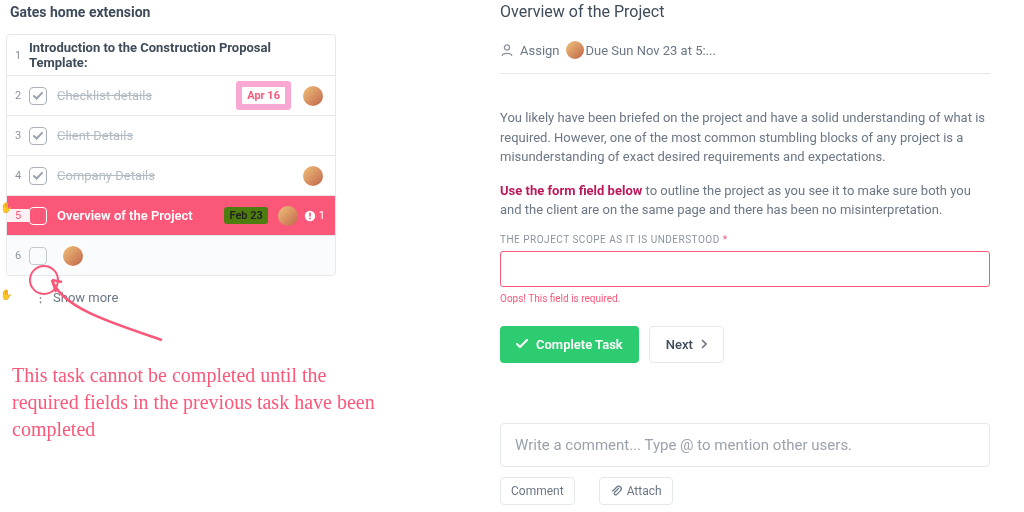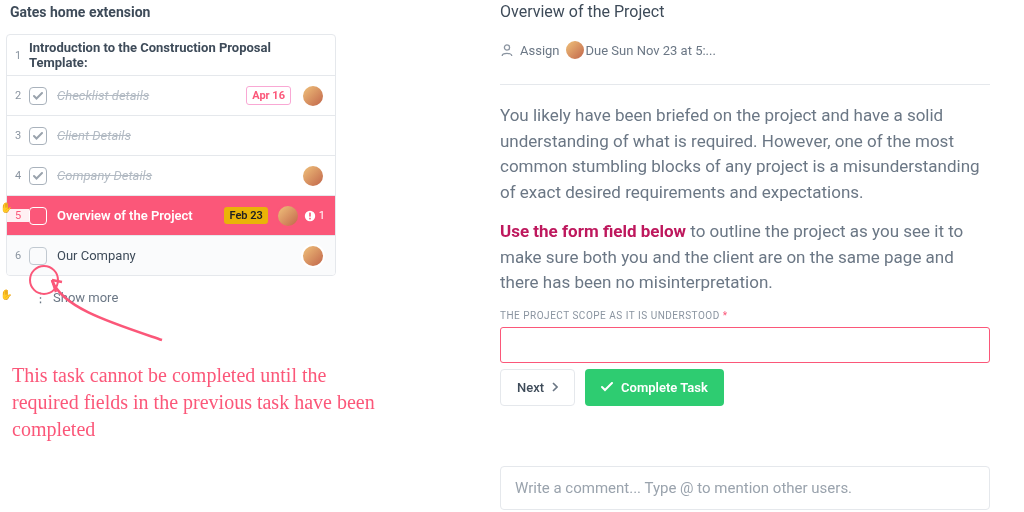--- a/index.html
+++ b/index.html
@@ -40,38 +40,38 @@
   .task-row:first-child { border-top:none; }
   .num { width:22px; text-align:center; color:var(--text-light); font-size:11px; flex-shrink:0;}
   .check {
     width:18px; height:18px; border:1.5px solid #c1c9d1; border-radius:4px;
     display:flex; align-items:center; justify-content:center; flex-shrink:0;
     margin-right:10px;
   }
   .check.done { border-color:#a9b2bc; }
   .check.done svg path { stroke:#9aa3ad; }
   .row-label { flex:1; font-size:13px; color:var(--text-mid); }
-  .row-label.struck { text-decoration:line-through; color:#b3bbc4; font-style:italic;}
+  .row-label.struck { text-decoration:line-through; color:#b3bbc4; }
   .row-label.header { color:#3e4b59; font-weight:700; font-style:normal;}
   .date-badge {
     font-size:11px; font-weight:700; color:var(--pink);
-    background:#fff; border:1px solid #f9a8d4; border-radius:3px;
+    background:#fff; border:6px solid #f9a8d4; border-radius:3px;
     padding:2px 5px; margin-right:6px;
   }
   .avatar {
     width:24px; height:24px; border-radius:50%;
     background:linear-gradient(135deg,#f0c27b,#c1654a);
     flex-shrink:0; margin-left:4px; border:2px solid #fff;
   }
   .task-row.active { background:var(--pink); color:#fff;}
   .task-row.active .row-label { color:#fff; font-weight:600;}
   .task-row.active .check { border-color:#fff; background:transparent;}
   .task-row.active .num { color:var(--pink); background:#fff0f3; width:22px;}
   .pill {
-    background:#eab308; color:#222; font-size:11px; font-weight:600;
+    background:#4d7c0f; color:#222; font-size:11px; font-weight:600;
     border-radius:3px; padding:2px 5px; margin-right:4px;
   }
   .warn-count {
     display:inline-flex; align-items:center; color:#fff; font-size:11px; gap:3px; margin-left:4px;
   }
   .show-more { padding:14px 0 0 34px; color:var(--text-mid); font-size:13px; display:flex; align-items:center; gap:6px;}
   .annotation-arrow {
     position:absolute; left:32px; top:268px; width:140px; height:80px; pointer-events:none;
   }
   .annotation-circle {
@@ -79,38 +79,38 @@
     border:2.5px solid var(--pink); border-radius:50%; pointer-events:none;
   }
   .annotation-text {
     position:absolute; left:12px; top:362px; width:370px;
     font-family:Georgia,"Times New Roman",serif;
     color:var(--pink); font-size:20px; line-height:1.35;
   }
   
   .r-title { font-size:16px; color:#3e4b59; font-weight:400; margin:2px 0 12px;}
   .meta-bar {
-    display:flex; align-items:center; gap:0; padding:6px 0 23px; border-bottom:1px solid var(--border);
-    color:var(--text-mid); font-size:13px; margin-bottom:18px;
+    display:flex; align-items:center; gap:0; padding:6px 0 12px; border-bottom:1px solid var(--border);
+    color:var(--text-mid); font-size:13px; margin-bottom:34px;
   }
   .meta-item { display:flex; align-items:center; gap:6px;}
-  .body-text { color:var(--text-mid); font-size:17px; line-height:1.5; margin:0 0 14px;}
+  .body-text { color:var(--text-mid); font-size:13px; line-height:1.5; margin:0 0 14px;}
   .body-text b { color:#be185d;text-align:center;}
   .field-label { font-size:10px; letter-spacing:0.5px; color:var(--text-light); text-transform:uppercase; margin-bottom:6px;}
   .field-label .req { color:var(--pink);}
   .field-box {
     border:1.5px solid var(--pink); border-radius:3px; height:36px; width:100%; margin-bottom:6px;
   }
   .field-err { color:var(--pink); font-size:10px; margin-bottom:22px;}
   .btn-row { display:flex; gap:10px; margin-bottom:60px;}
   .btn { border-radius:4px; padding:10px 16px; font-size:13px; font-weight:600; display:inline-flex; align-items:center; gap:8px; cursor:pointer;}
   .btn.primary { background:var(--green); color:#fff;}
   .btn.secondary { background:#fff; border:1px solid var(--border); color:var(--text-dark); font-weight:500;}
   .comment-box { border:1px solid var(--border); border-radius:4px; padding:12px 14px; color:#9aa3ad; font-size:15px; margin-bottom:10px;}
-  .cmt-btns { display:flex; gap:0;}
+  .cmt-btns { display:flex; gap:24px;}
   .cmt-btn { border:1px solid var(--border); border-radius:4px; padding:6px 10px; font-size:12px; color:var(--text-mid); display:inline-flex; align-items:center; gap:5px;}
   .stop-icon { position:absolute; left:0px; top:202px; color:#c9cfd6; font-size:10px;}
   .stop-icon2 { position:absolute; left:0px; top:289px; color:#c9cfd6; font-size:10px;}
 </style>
 </head>
 <body>
 
 <div class="left">
   <div class="title-row">Gates home extension</div>
 
@@ -165,21 +165,20 @@
             <rect x="5.2" y="2.6" width="1.6" height="4" fill="var(--pink)"></rect>
             <rect x="5.2" y="7.8" width="1.6" height="1.6" fill="var(--pink)"></rect>
           </svg>
         <span>1</span>
       </span>
     </div>
 
     <div class="task-row" style="background:#fafbfc;">
       <span class="num">6</span>
       <span class="check"></span>
-      <span class="row-label" style="color:#3e4b59;font-style:normal;">Our Company</span>
       <span class="avatar"></span>
     </div>
   </div>
 
   <div class="show-more">
     <span>⋮</span>
     <span>Show more</span>
   </div>
 
   <span class="stop-icon">✋</span>
@@ -211,33 +210,34 @@
 
   <p class="body-text">You likely have been briefed on the project and have a solid understanding of what is required. However, one of the most common stumbling blocks of any project is a misunderstanding of exact desired requirements and expectations.</p>
   <p class="body-text">
     <b>Use the form field below</b><span> to outline the project as you see it to make sure both you and the client are on the same page and there has been no misinterpretation.</span>
   </p>
 
   <div class="field-label">
     <span>THE PROJECT SCOPE AS IT IS UNDERSTOOD</span> <span class="req">*</span>
   </div>
   <div class="field-box"></div>
+  <div class="field-err">Oops! This field is required.</div>
 
   <div class="btn-row">
+    <div class="btn primary">
+      <svg width="12" height="10" viewBox="0 0 12 10">
+          <path d="M1 5 L4 8 L11 1" stroke="#fff" stroke-width="2" fill="none" stroke-linecap="round"></path>
+        </svg>
+      <span>Complete Task</span>
+    </div>
     <div class="btn secondary">
       <span>Next</span>
       <svg width="6" height="10" viewBox="0 0 6 10">
           <path d="M1 1 L5 5 L1 9" stroke="#6b7785" stroke-width="1.6" fill="none"></path>
         </svg>
-    </div>
-    <div class="btn primary">
-      <svg width="12" height="10" viewBox="0 0 12 10">
-          <path d="M1 5 L4 8 L11 1" stroke="#fff" stroke-width="2" fill="none" stroke-linecap="round"></path>
-        </svg>
-      <span>Complete Task</span>
     </div>
   </div>
 
   <div class="comment-box">Write a comment... Type @ to mention other users.</div>
   <div class="cmt-btns">
     <div class="cmt-btn">Comment</div>
     <div class="cmt-btn">
       <svg width="12" height="12" viewBox="0 0 12 12">
           <path d="M9 3 L4.5 7.5 a1.5 1.5 0 0 0 2.1 2.1 L10.5 5.7 a2.6 2.6 0 0 0 -3.7 -3.7 L2.3 6.5" fill="none" stroke="#6b7785" stroke-width="1.2"></path>
         </svg>

